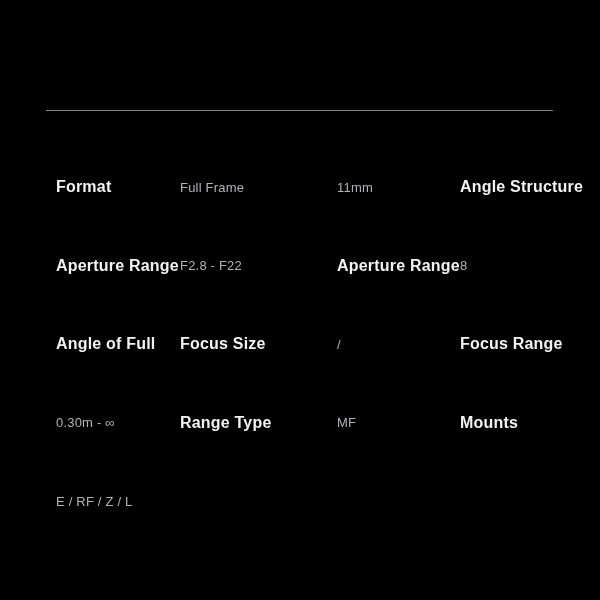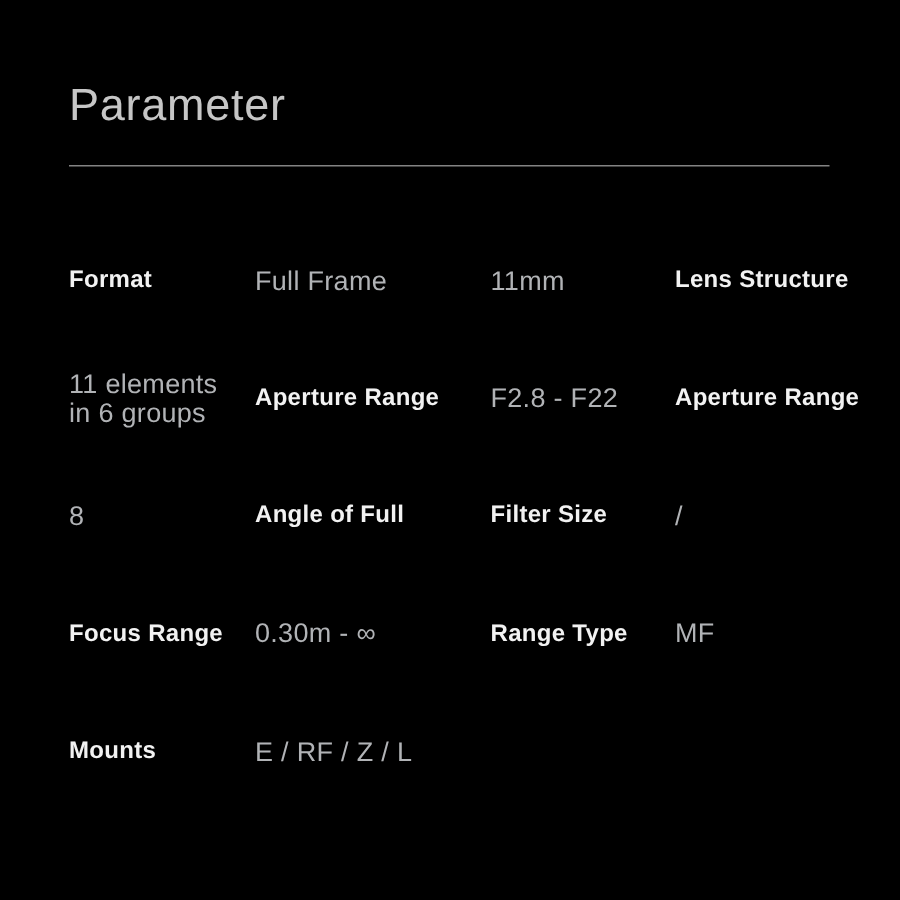--- a/index.html
+++ b/index.html
@@ -29,70 +29,67 @@
   .divider {
     position: absolute;
     left: 46px;
     top: 110px;
     width: 507px;
     height: 1px;
     background: #838383;
   }
   .spec-table {
     position: absolute;
-    left: 46px;
+    left: 56px;
     top: 148px;
     width: 508px;
     display: grid;
     grid-template-columns: 124px 157px 123px 1fr;
     grid-template-rows: repeat(5, 78.5px);
     align-items: center;
   }
   .spec-label {
     font-size: 16px;
     font-weight: 700;
     color: #f2f2f2;
     letter-spacing: 0.2px;
     white-space: nowrap;
   }
   .spec-value {
-    font-size: 18px;
+    font-size: 13px;
     font-weight: 400;
     color: #b1b3b6;
     letter-spacing: 0.2px;
     white-space: pre-line;
     line-height: 19px;
   }
 </style>
 </head>
 <body>
 
 <div class="page">
 
-  <h1 class="title">Parameter</h1>
 
   <div class="divider"></div>
 
   <div class="spec-table">
 
     <div class="spec-label">Format</div>
     <div class="spec-value">Full Frame</div>
     <div class="spec-value">11mm</div>
 
-    <div class="spec-label">Lens Structure</div>
-    <div class="spec-value">11 elements
-in 6 groups</div>
+    <div class="spec-label">Angle Structure</div>
     <div class="spec-label">Aperture Range</div>
     <div class="spec-value">F2.8 - F22</div>
 
     <div class="spec-label">Aperture Range</div>
     <div class="spec-value">8</div>
     <div class="spec-label">Angle of Full</div>
 
-    <div class="spec-label">Filter Size</div>
+    <div class="spec-label">Focus Size</div>
     <div class="spec-value">/</div>
     <div class="spec-label">Focus Range</div>
     <div class="spec-value">0.30m - ∞</div>
 
     <div class="spec-label">Range Type</div>
     <div class="spec-value">MF</div>
     <div class="spec-label">Mounts</div>
     <div class="spec-value">E / RF / Z / L</div>
 
   </div>

